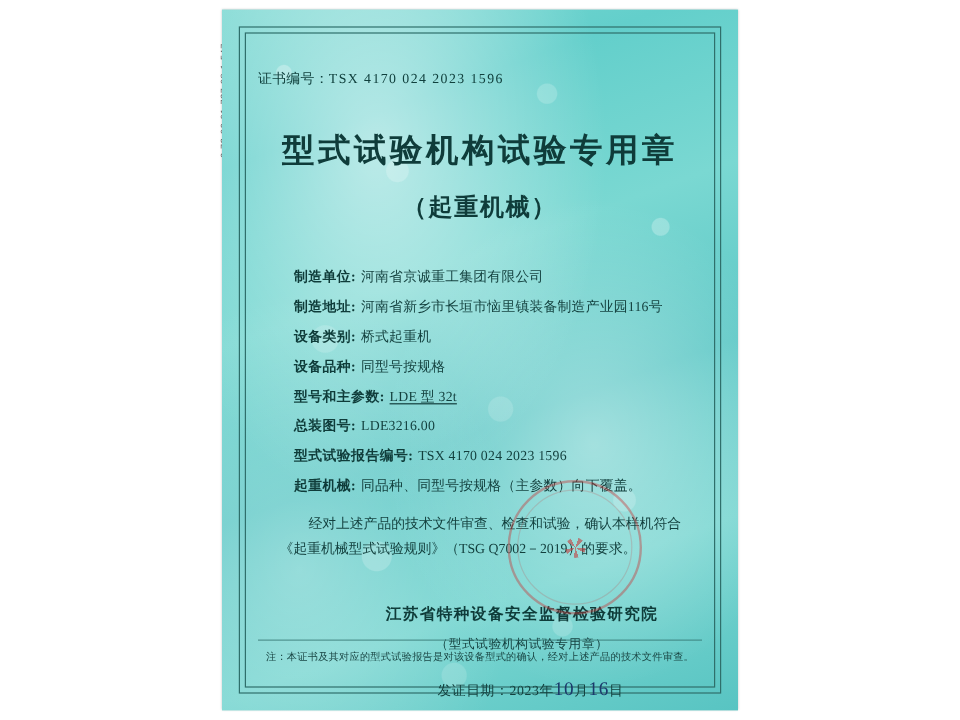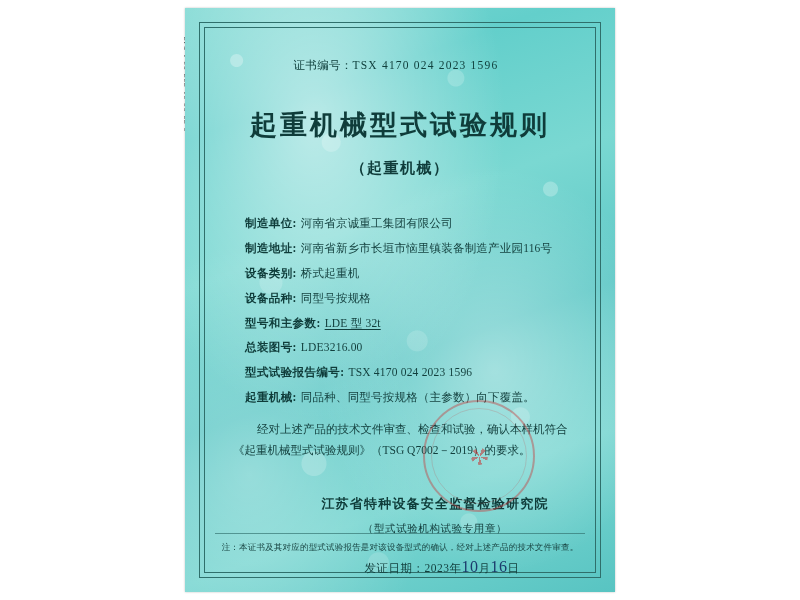--- a/index.html
+++ b/index.html
@@ -77,42 +77,42 @@
     position: absolute;
     left: 30px;
     top: 28px;
     right: 30px;
     bottom: 26px;
     color: #14403f;
   }
 
   
   .cert-no {
-    text-align: center;
+    text-align: left;
     font-size: 11.5px;
     letter-spacing: 0.3px;
     color: #10403d;
     margin-top: 22px;
     margin-right: 8px;
     white-space: nowrap;
   }
   .cert-no .num { font-family: "Liberation Serif", serif; letter-spacing: 1.2px; }
 
   
   .title-main {
     text-align: center;
     font-size: 27px;
     font-weight: bold;
     letter-spacing: 3px;
     margin-top: 34px;
     color: #0f3c3a;
   }
   .title-sub {
     text-align: center;
-    font-size: 15px;
+    font-size: 20px;
     font-weight: bold;
     letter-spacing: 1.5px;
     margin-top: 16px;
     color: #0f3c3a;
   }
 
   
   .fields {
     margin-top: 38px;
     padding-left: 18px;
@@ -264,21 +264,21 @@
   <div class="cert-sheet">
     <div class="cert-border-outer"></div>
     <div class="cert-border-inner"></div>
 
     <div class="cert-inner">
 
       <div class="cert-no">
         <span>证书编号：</span><span class="num">TSX 4170 024 2023 1596</span>
       </div>
 
-      <div class="title-main">起重机械型式试验规则</div>
+      <div class="title-main">型式试验机构试验专用章</div>
       <div class="title-sub">（起重机械）</div>
 
       <div class="fields">
 
         <div class="field-row">
           <span class="field-label">制造单位:</span>
           <span class="field-value">河南省京诚重工集团有限公司</span>
         </div>
 
         <div class="field-row">

